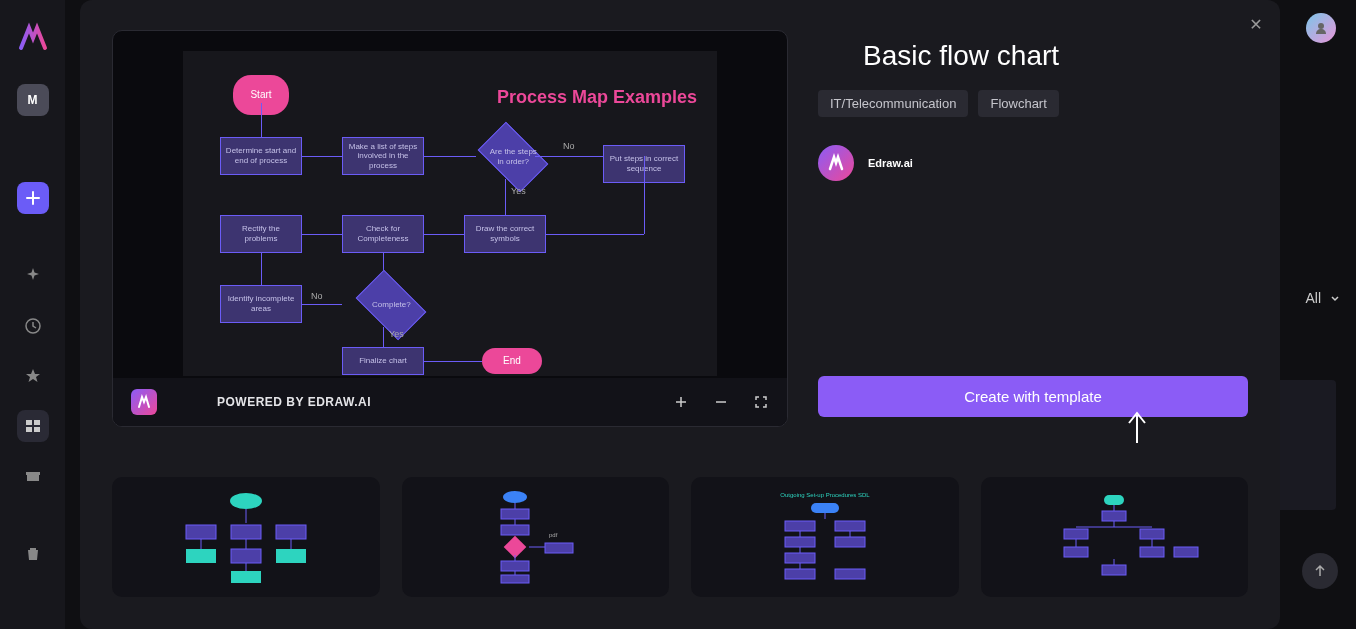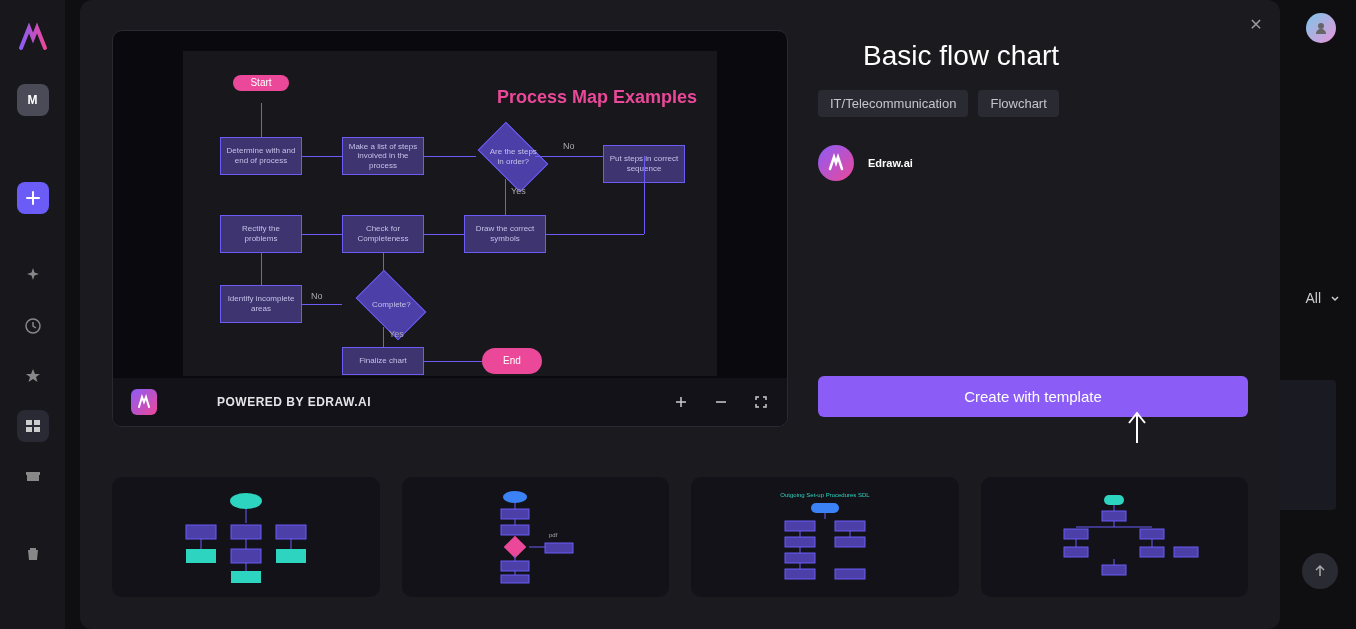--- a/index.html
+++ b/index.html
@@ -170,21 +170,21 @@
       text-align: center;
       padding: 4px;
       line-height: 1.2;
     }
     .node-start {
       background: #ec4899;
       border: none;
       color: #fff;
       border-radius: 18px;
       width: 56px;
-      height: 16px;
+      height: 40px;
       font-size: 10px;
       font-weight: 500;
     }
     .node-end {
       background: #ec4899;
       border: none;
       color: #fff;
       border-radius: 14px;
       width: 60px;
       height: 26px;
@@ -462,21 +462,21 @@
 
   <div class="modal-top">
 
     <div class="preview-panel">
       <div class="flowchart">
         <div class="chart-title">Process Map Examples</div>
 
         <div class="node node-start" style="top:24px;left:50px">Start</div>
         <div class="line v" style="top:52px;left:78px;height:34px"></div>
 
-        <div class="node node-rect" style="top:86px;left:37px">Determine with and end of process</div>
+        <div class="node node-rect" style="top:86px;left:37px">Determine start and end of process</div>
         <div class="line h" style="top:105px;left:119px;width:40px"></div>
         <div class="node node-rect" style="top:86px;left:159px">Make a list of steps involved in the process</div>
         <div class="line h" style="top:105px;left:241px;width:52px"></div>
         <div class="node node-diamond" style="top:86px;left:300px">
             <span>Are the steps in order?</span>
           </div>
         <div class="line h" style="top:105px;left:352px;width:68px"></div>
         <div class="edge-label" style="top:90px;left:380px">No</div>
         <div class="node node-rect" style="top:94px;left:420px">Put steps in correct sequence</div>
 

